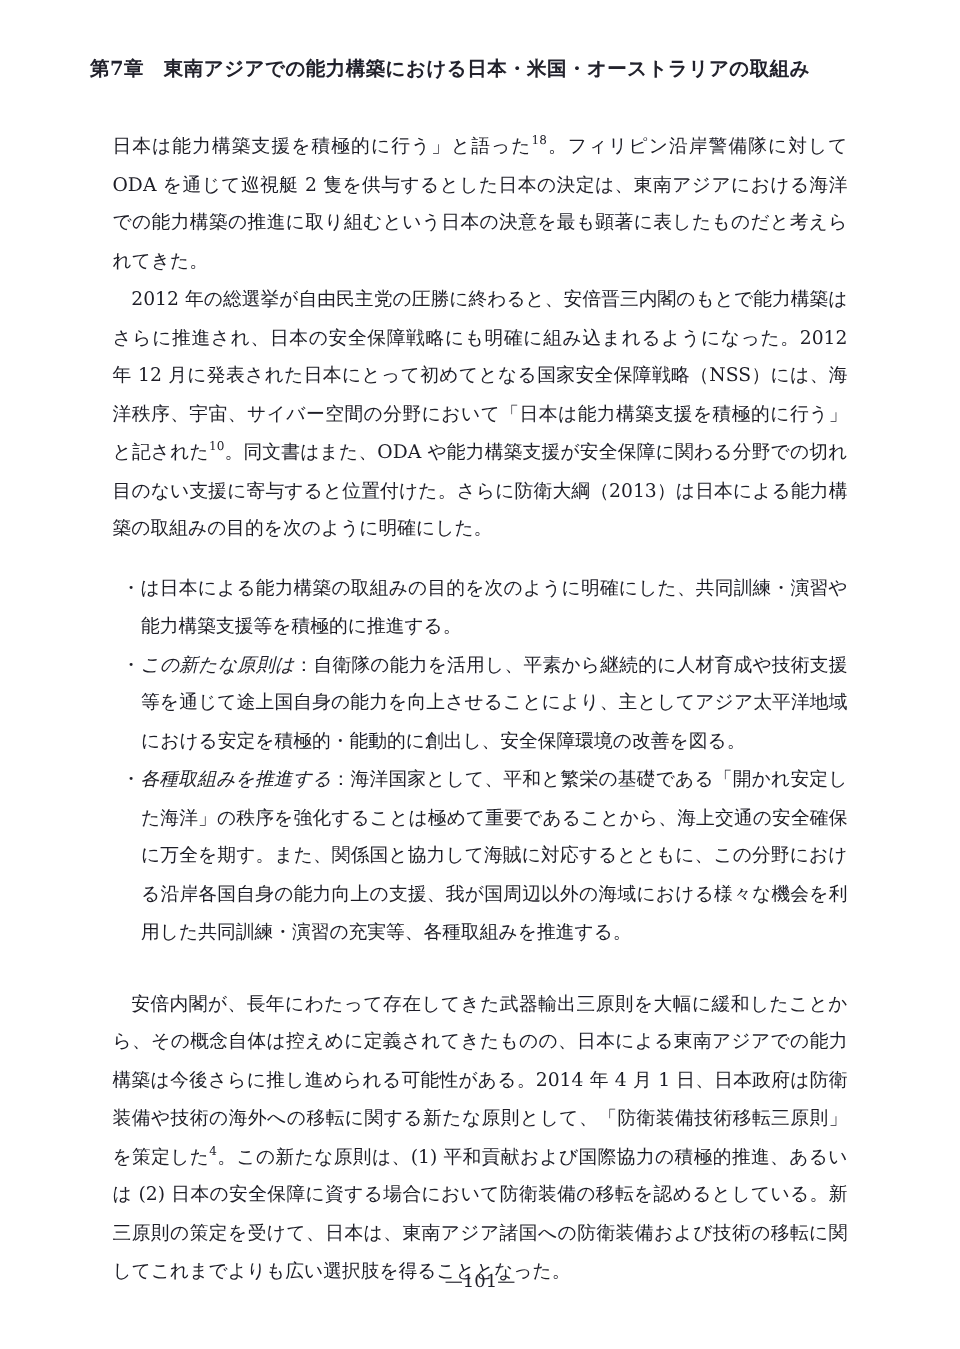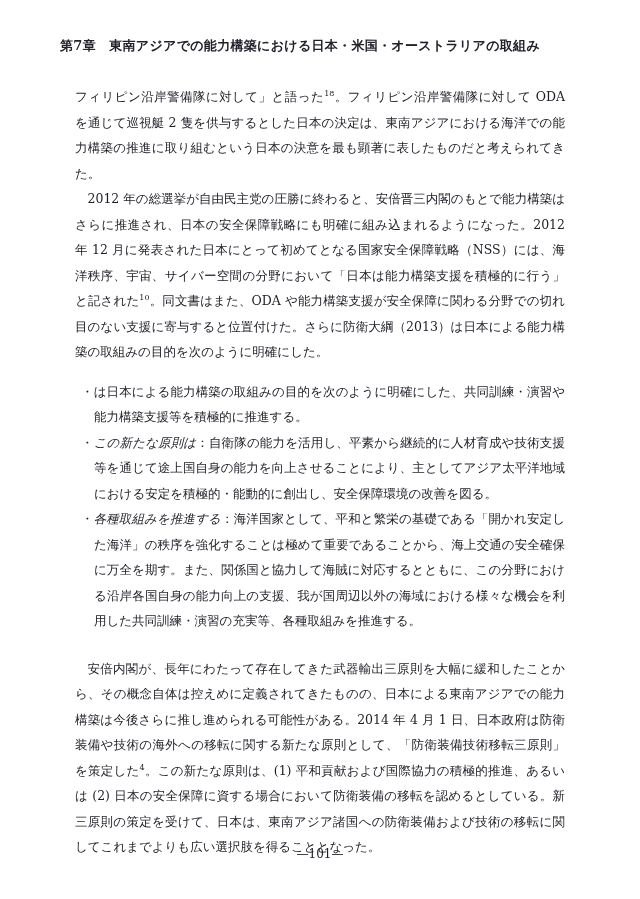--- a/index.html
+++ b/index.html
@@ -80,21 +80,21 @@
 <body>
 
 <div class="page">
 
   <header class="running-header">
     <span>第7章　東南アジアでの能力構築における日本・米国・オーストラリアの取組み</span>
   </header>
 
   <main class="body-text">
 
-    <p class="para"><span>フィリピン沿岸警備隊に対して」と語った</span><sup class="fnref">18</sup><span>。フィリピン沿岸警備隊に対して ODA を通じて巡視艇 2 隻を供与するとした日本の決定は、東南アジアにおける海洋での能力構築の推進に取り組むという日本の決意を最も顕著に表したものだと考えられてきた。</span></p>
+    <p class="para"><span>日本は能力構築支援を積極的に行う」と語った</span><sup class="fnref">18</sup><span>。フィリピン沿岸警備隊に対して ODA を通じて巡視艇 2 隻を供与するとした日本の決定は、東南アジアにおける海洋での能力構築の推進に取り組むという日本の決意を最も顕著に表したものだと考えられてきた。</span></p>
 
     <p class="para indent"><span>2012 年の総選挙が自由民主党の圧勝に終わると、安倍晋三内閣のもとで能力構築はさらに推進され、日本の安全保障戦略にも明確に組み込まれるようになった。2012 年 12 月に発表された日本にとって初めてとなる国家安全保障戦略（NSS）には、海洋秩序、宇宙、サイバー空間の分野において「日本は能力構築支援を積極的に行う」と記された</span><sup class="fnref">10</sup><span>。同文書はまた、ODA や能力構築支援が安全保障に関わる分野での切れ目のない支援に寄与すると位置付けた。さらに防衛大綱（2013）は日本による能力構築の取組みの目的を次のように明確にした。</span></p>
 
     <ul class="policy-list">
       <li class="policy-item"><span class="bullet">・</span><i class="term"></i><span>は日本による能力構築の取組みの目的を次のように明確にした、共同訓練・演習や能力構築支援等を積極的に推進する。</span></li>
       <li class="policy-item"><span class="bullet">・</span><i class="term">この新たな原則は</i><span>：自衛隊の能力を活用し、平素から継続的に人材育成や技術支援等を通じて途上国自身の能力を向上させることにより、主としてアジア太平洋地域における安定を積極的・能動的に創出し、安全保障環境の改善を図る。</span></li>
       <li class="policy-item"><span class="bullet">・</span><i class="term">各種取組みを推進する</i><span>：海洋国家として、平和と繁栄の基礎である「開かれ安定した海洋」の秩序を強化することは極めて重要であることから、海上交通の安全確保に万全を期す。また、関係国と協力して海賊に対応するとともに、この分野における沿岸各国自身の能力向上の支援、我が国周辺以外の海域における様々な機会を利用した共同訓練・演習の充実等、各種取組みを推進する。</span></li>
     </ul>
 
     <p class="para indent"><span>安倍内閣が、長年にわたって存在してきた武器輸出三原則を大幅に緩和したことから、その概念自体は控えめに定義されてきたものの、日本による東南アジアでの能力構築は今後さらに推し進められる可能性がある。2014 年 4 月 1 日、日本政府は防衛装備や技術の海外への移転に関する新たな原則として、「防衛装備技術移転三原則」を策定した</span><sup class="fnref">4</sup><span>。この新たな原則は、(1) 平和貢献および国際協力の積極的推進、あるいは (2) 日本の安全保障に資する場合において防衛装備の移転を認めるとしている。新三原則の策定を受けて、日本は、東南アジア諸国への防衛装備および技術の移転に関してこれまでよりも広い選択肢を得ることとなった。</span></p>

